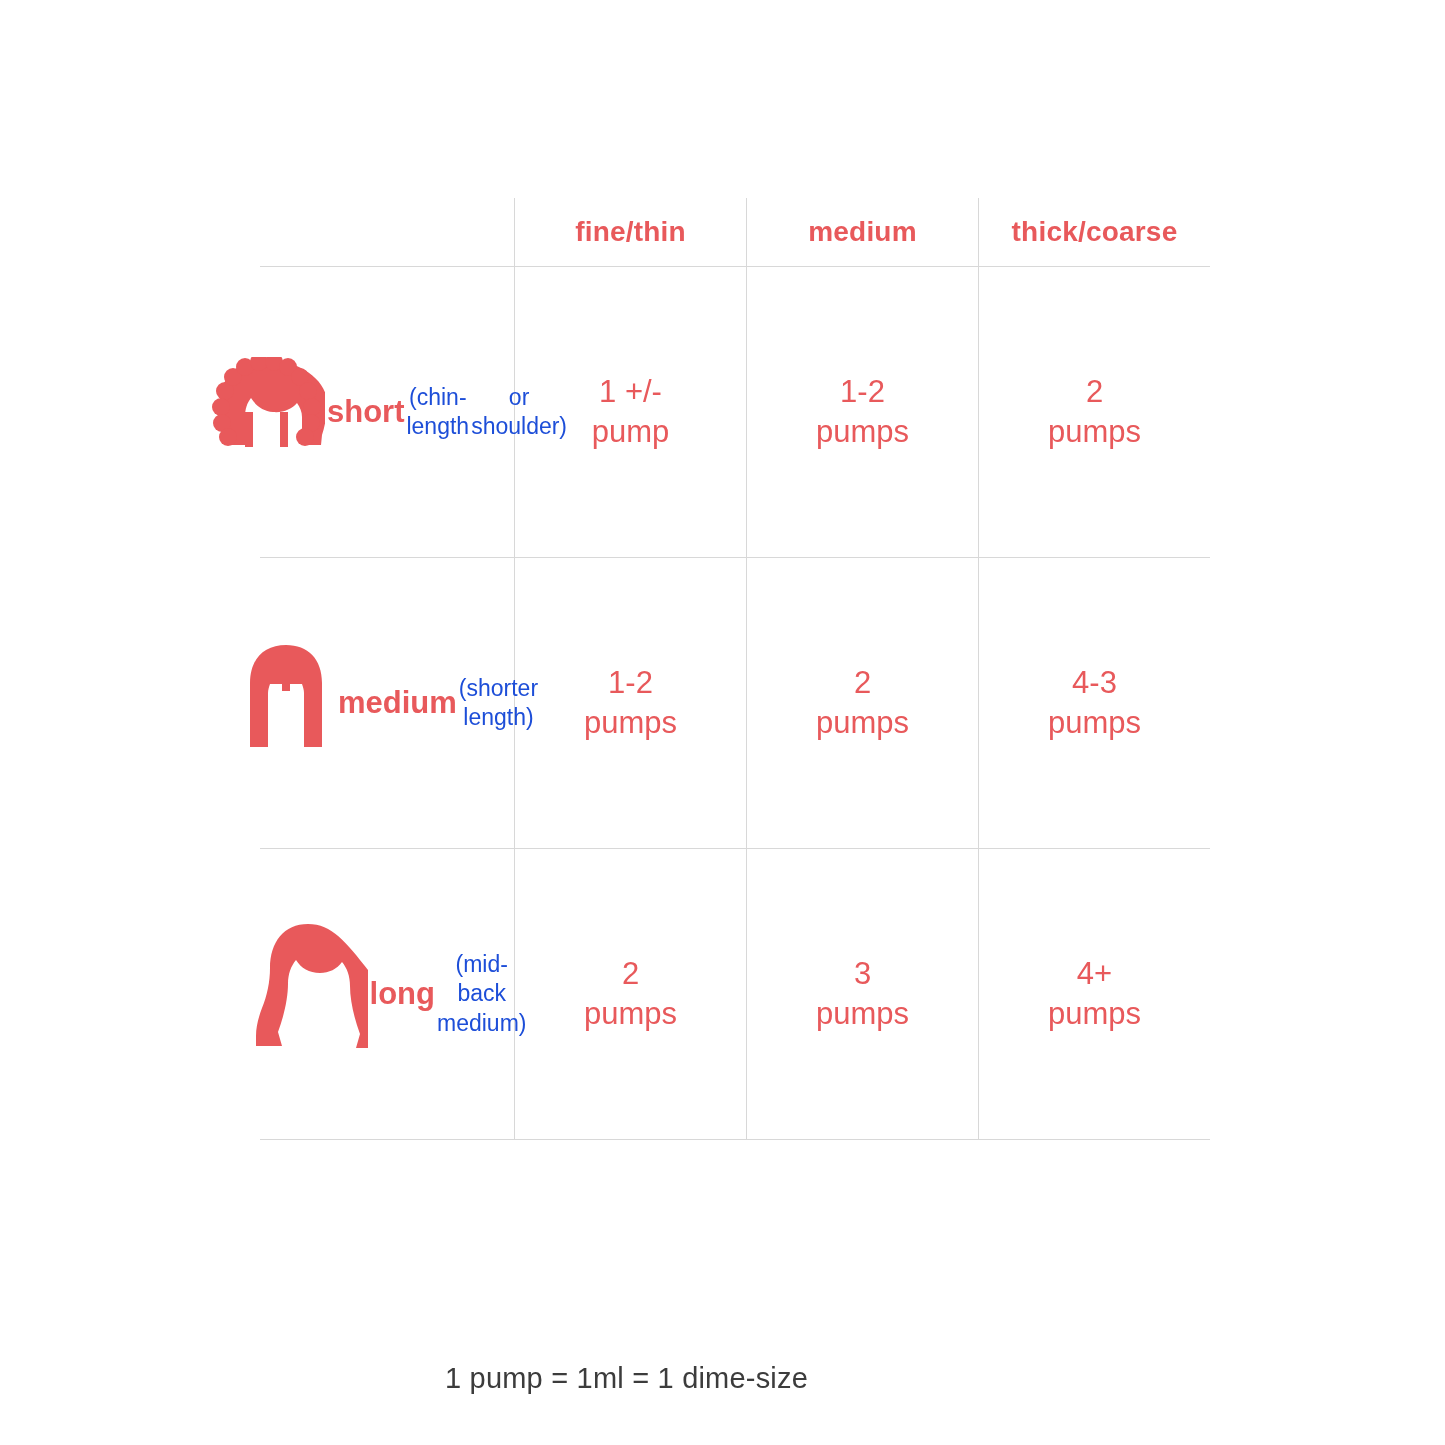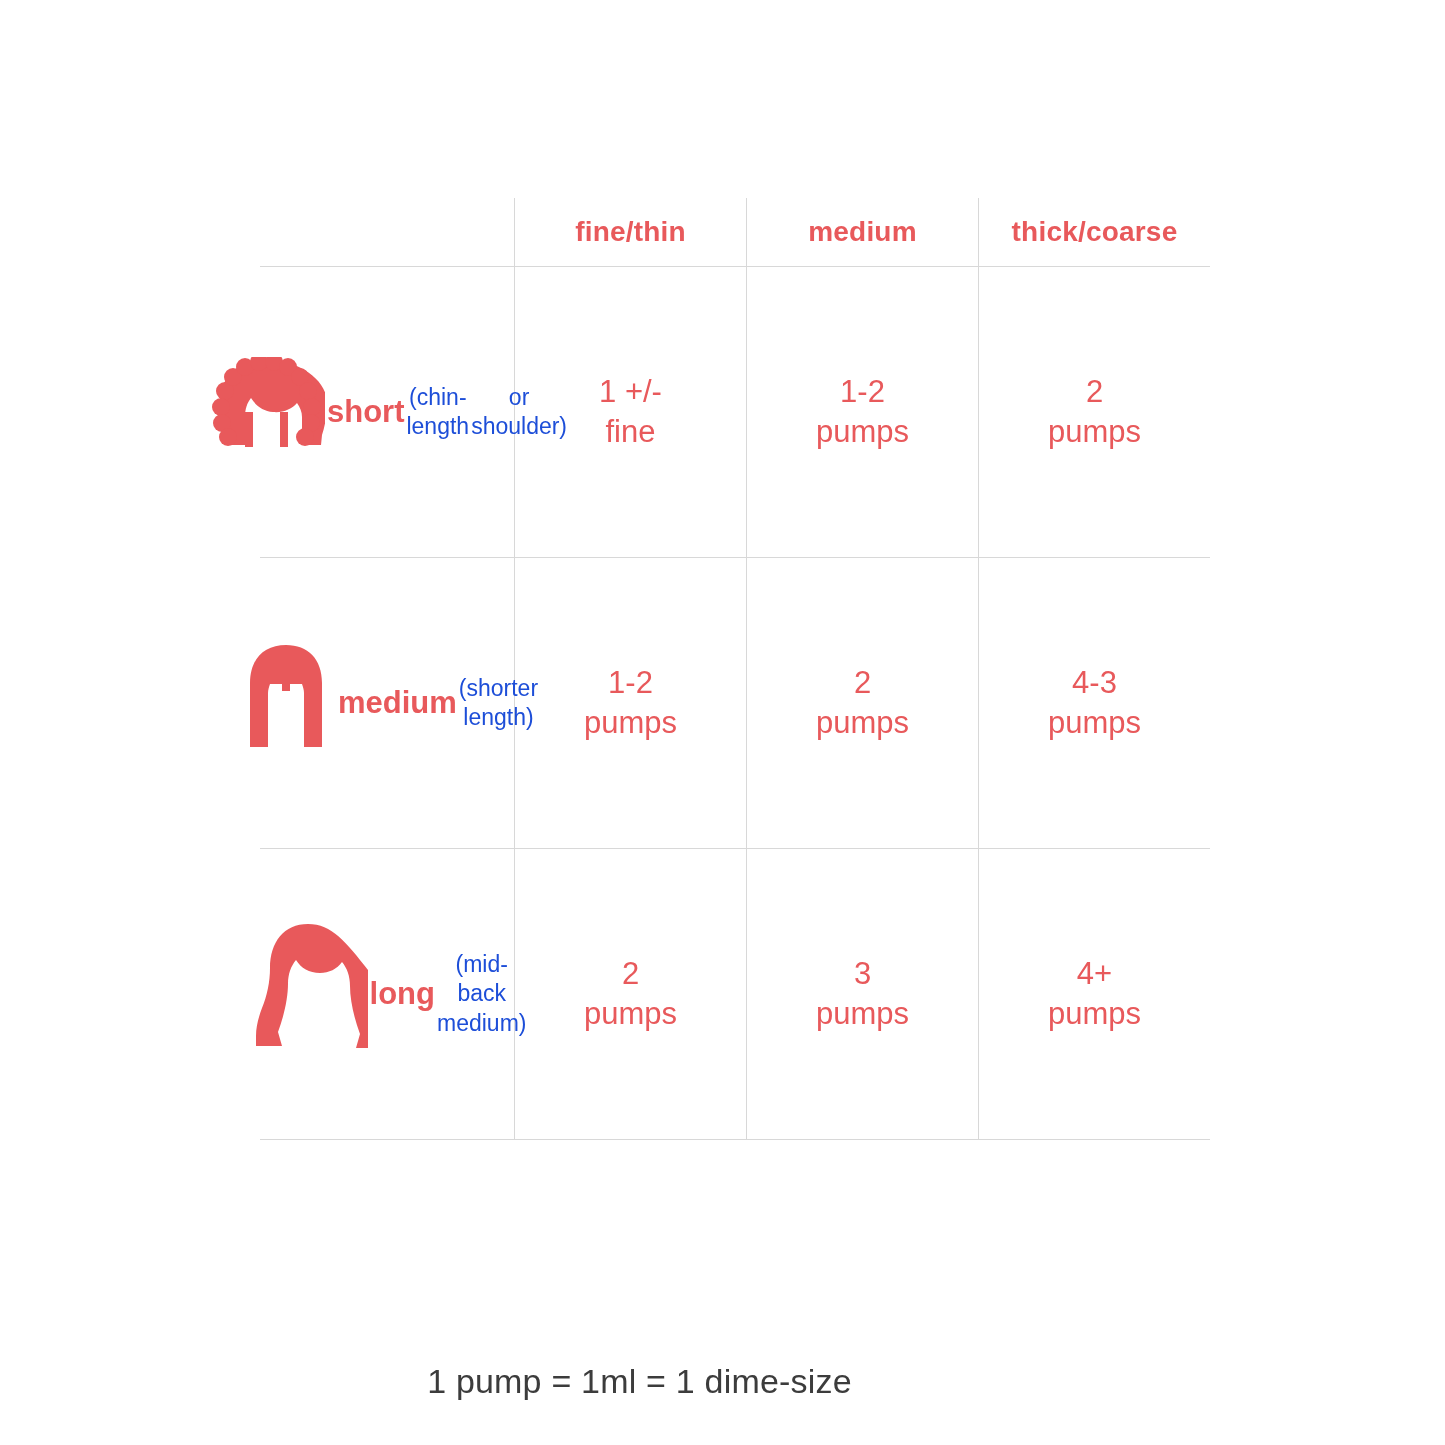--- a/index.html
+++ b/index.html
@@ -113,25 +113,25 @@
     height: 290px;
   }
 
   .value-line {
     display: block;
   }
 
   .footnote {
     position: absolute;
     top: 1362px;
-    left: 16px;
+    left: 3px;
     width: 1247px;
     text-align: center;
     color: #3c3c3c;
-    font-size: 34px;
+    font-size: 29px;
     letter-spacing: 0.2px;
   }
 </style>
 </head>
 <body>
 
 <div class="chart-wrap">
   <table class="dosage-table">
     <tbody>
       <tr>
@@ -166,21 +166,21 @@
                 </g>
               </svg>
             </span>
             <span class="row-title">short</span>
             <span class="row-sub">(chin-length</span>
             <span class="row-sub">or shoulder)</span>
           </div>
         </td>
         <td class="value-cell">
           <span class="value-line">1 +/-</span>
-          <span class="value-line">fine</span>
+          <span class="value-line">pump</span>
         </td>
         <td class="value-cell">
           <span class="value-line">1-2</span>
           <span class="value-line">pumps</span>
         </td>
         <td class="value-cell">
           <span class="value-line">2</span>
           <span class="value-line">pumps</span>
         </td>
       </tr>

